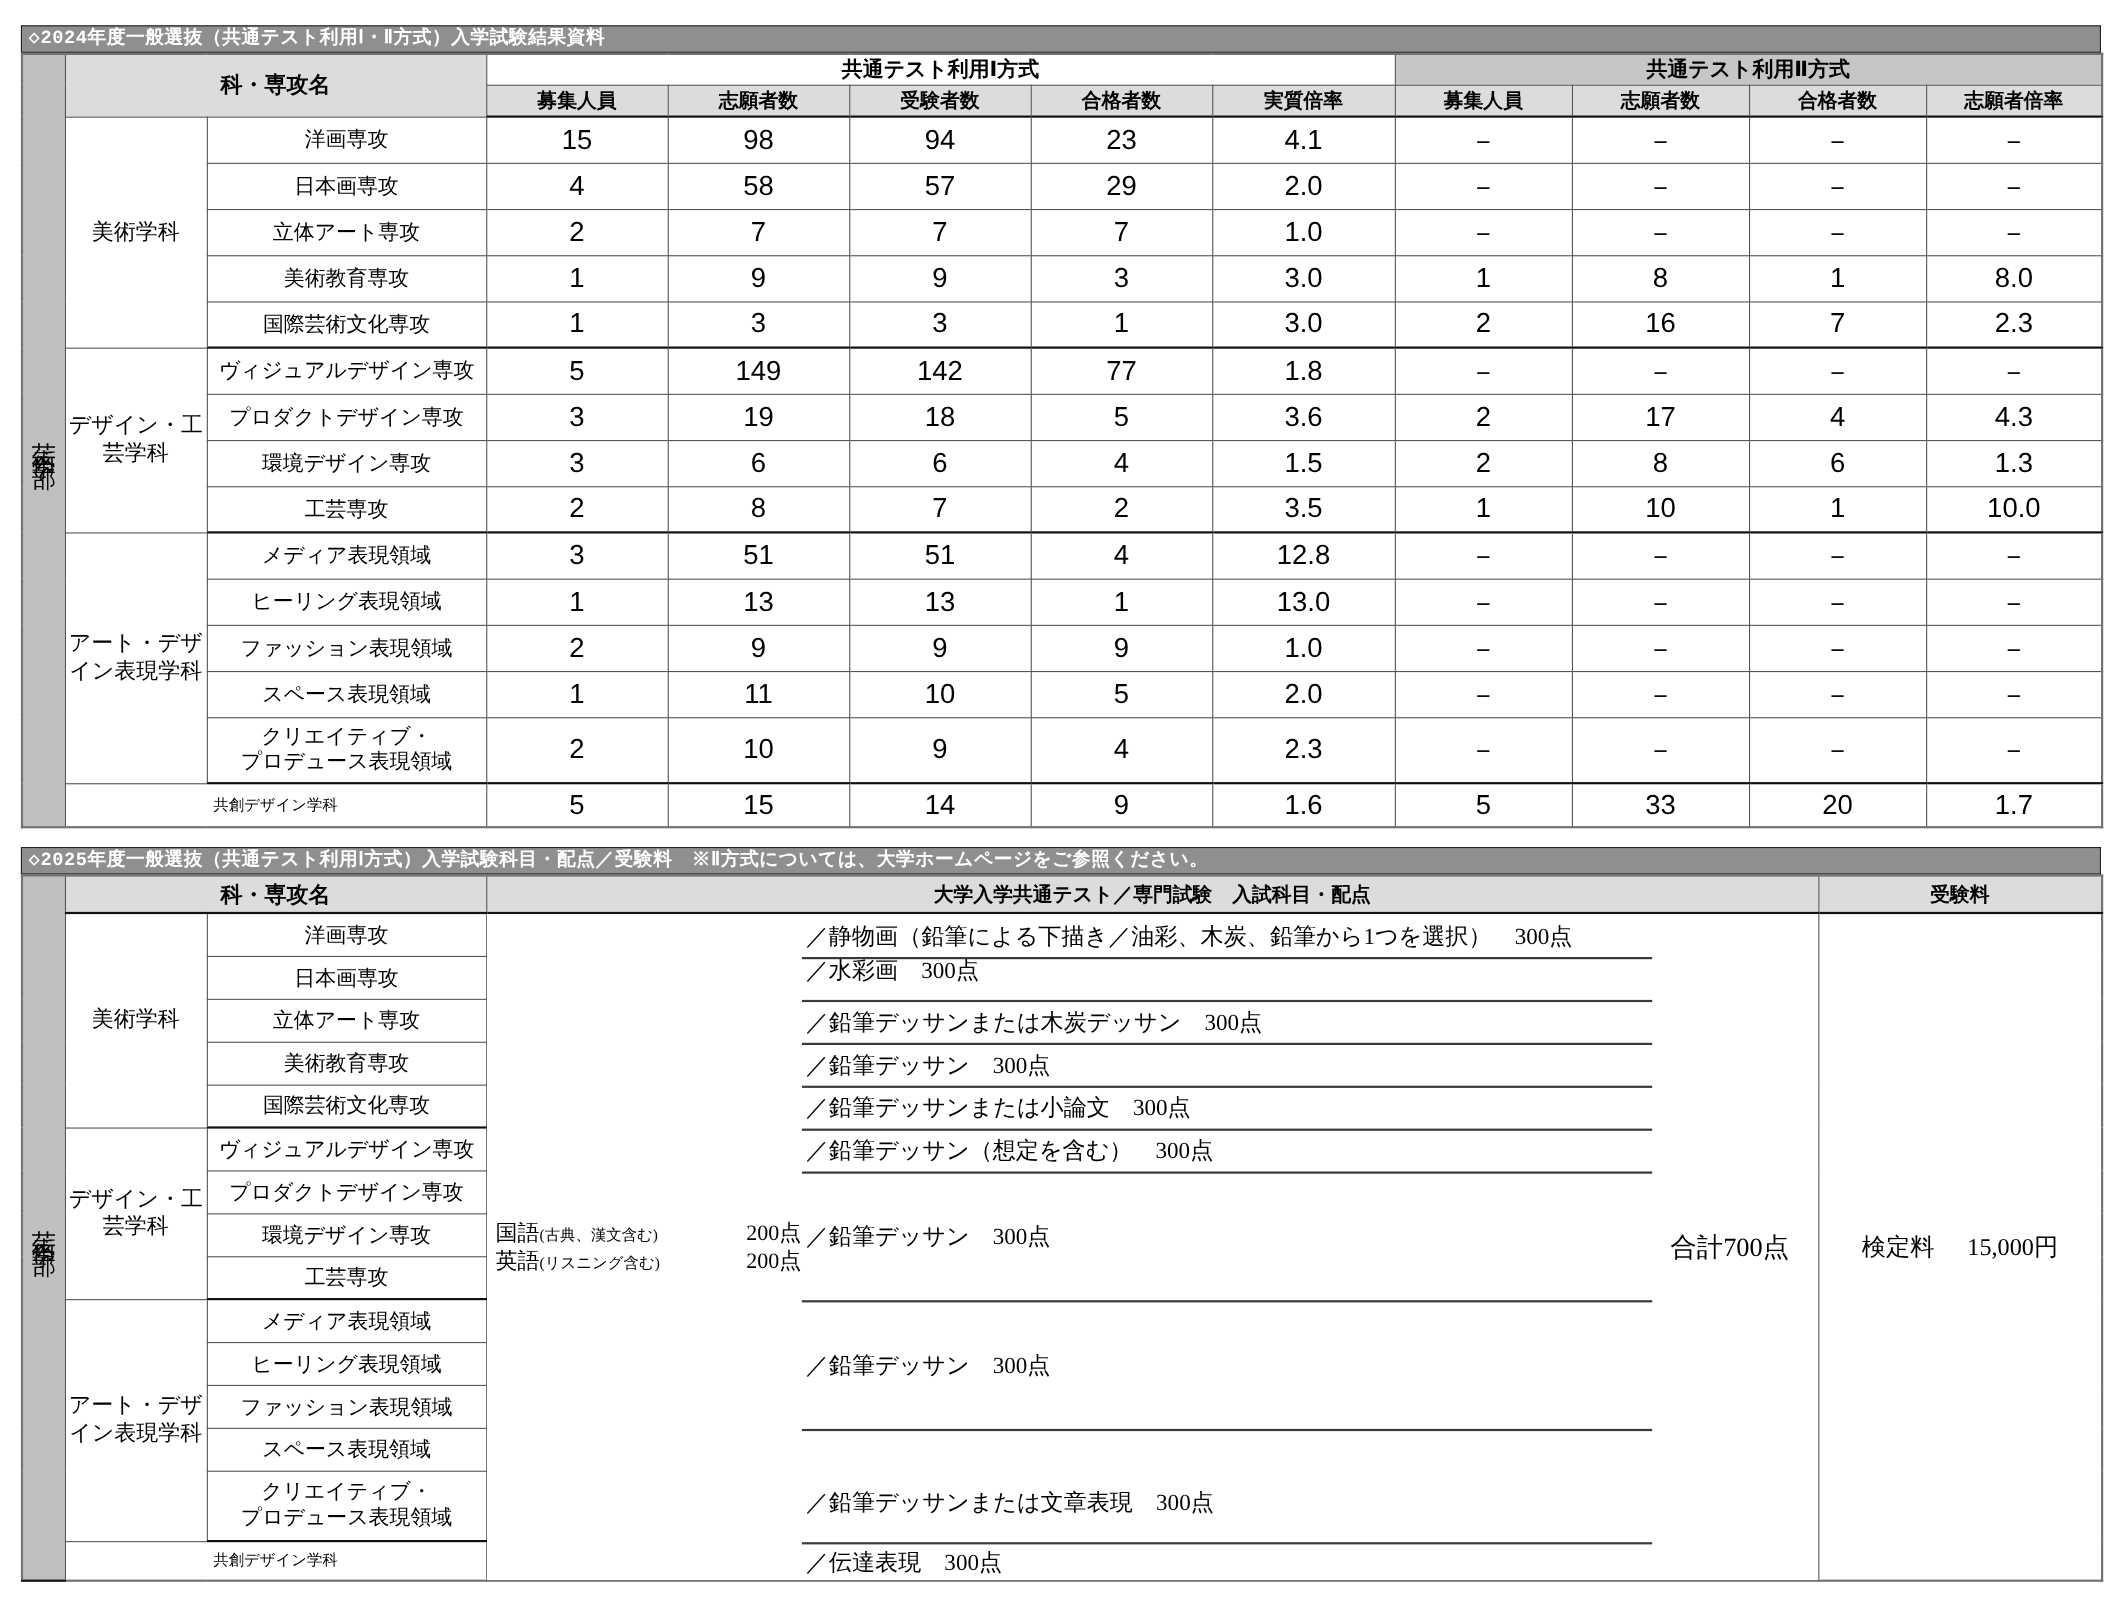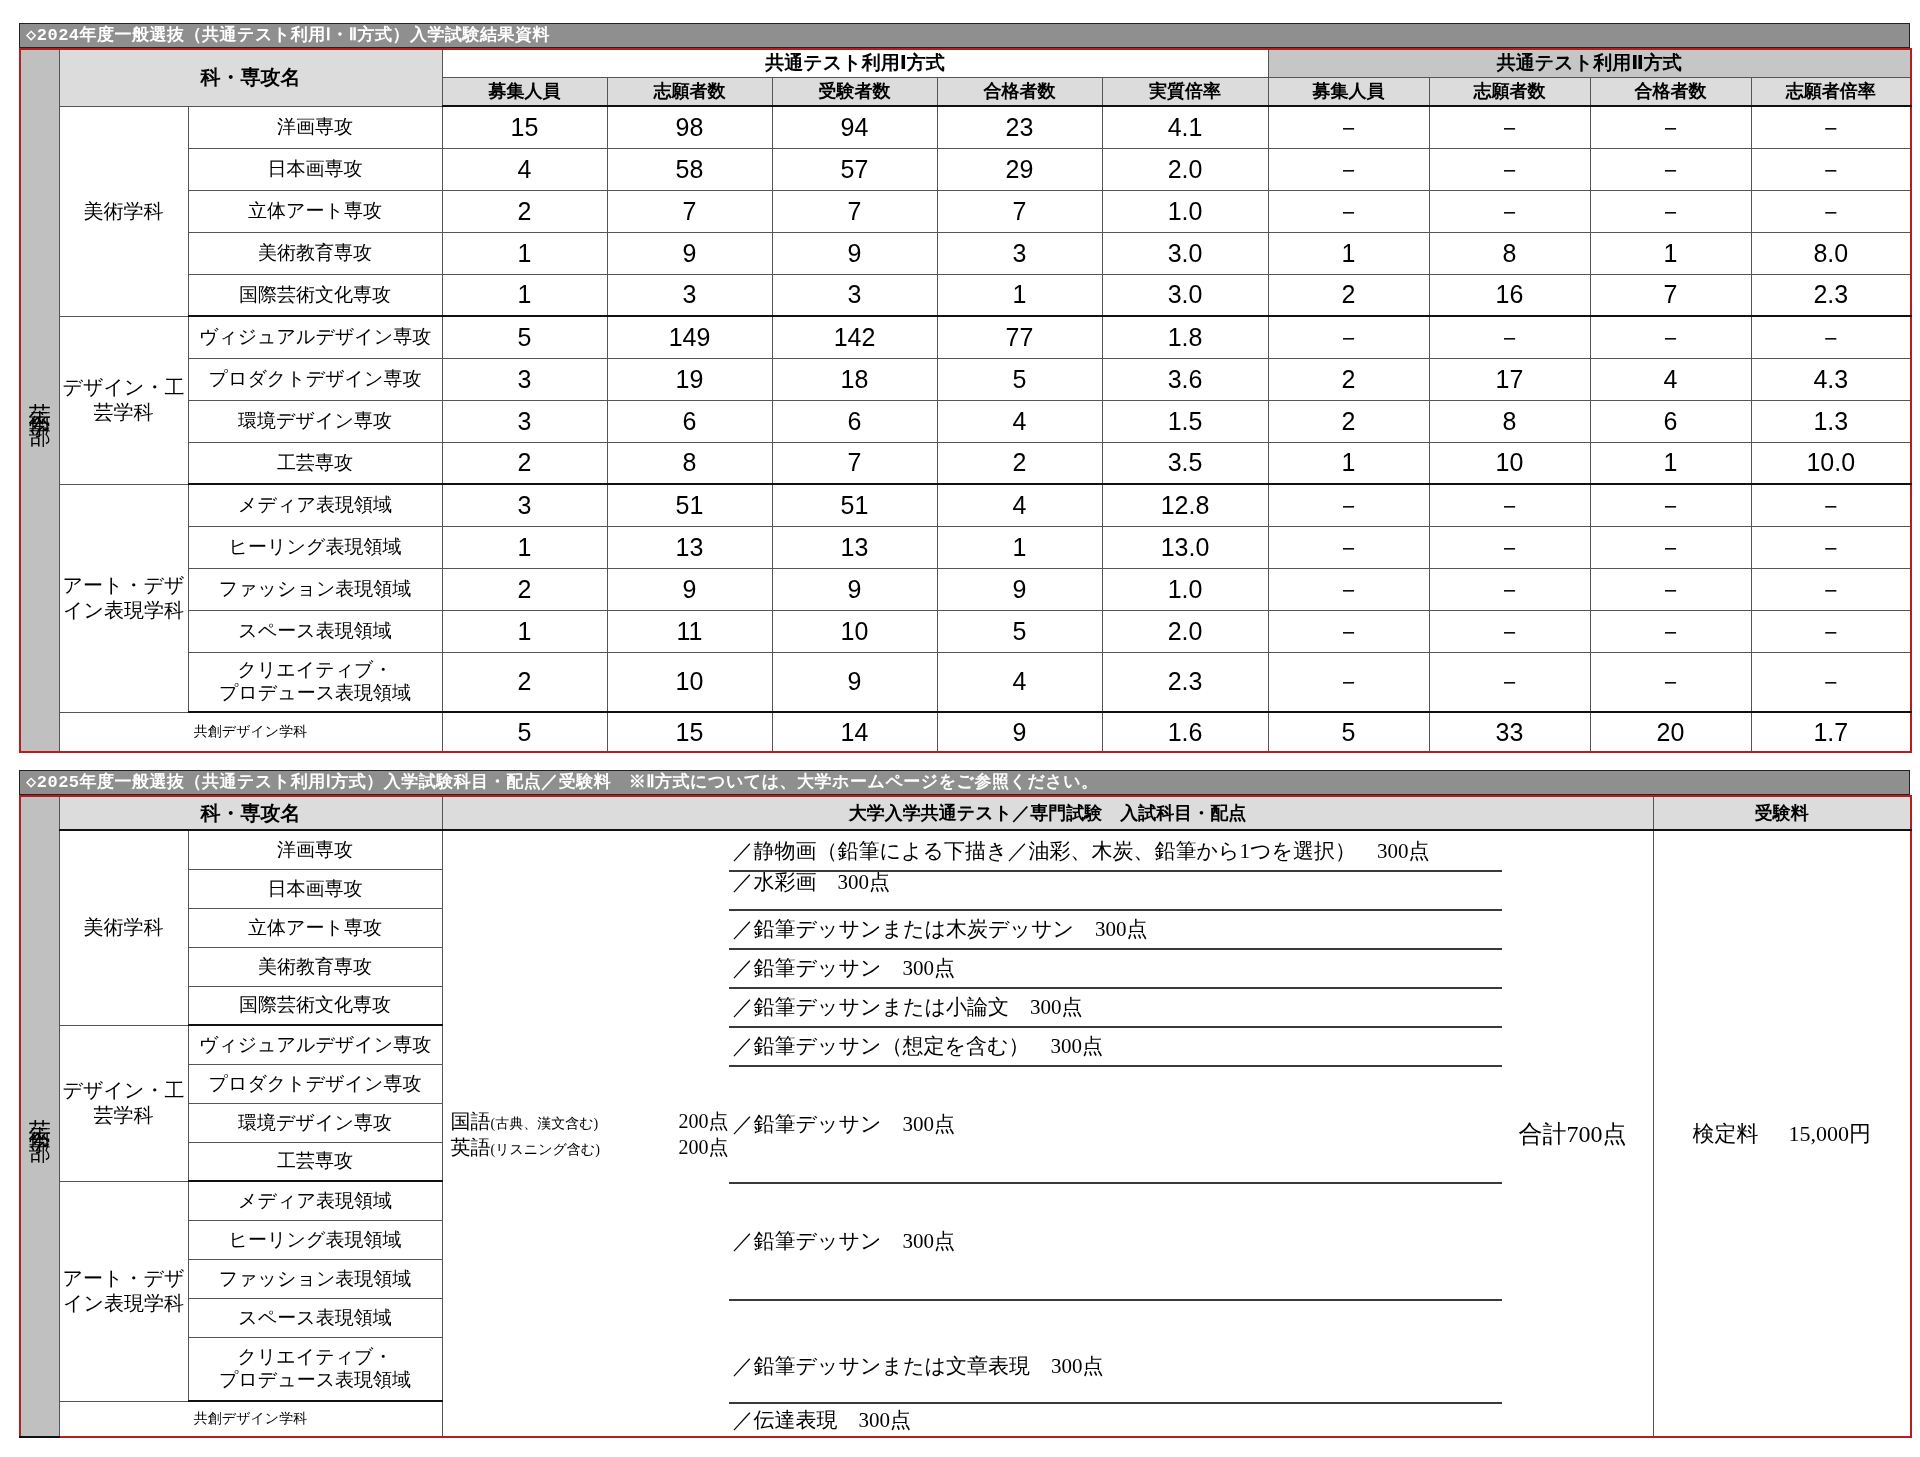--- a/index.html
+++ b/index.html
@@ -11,21 +11,21 @@
   .tbl-wrap{position:absolute;left:19px;width:1891px;}
   #t1{top:23px;}
   #t2{top:770px;}
   .title-bar{
     box-sizing:border-box;width:100%;height:25px;background:#8f8f8f;
     border:1px solid #222;color:#fff;font-weight:bold;font-size:17px;
     line-height:23px;padding-left:6px;letter-spacing:0.5px;white-space:nowrap;overflow:hidden;font-family:Liberation Mono, monospace;
   }
   table.grid{
     border-collapse:collapse;table-layout:fixed;width:100%;
-    border:2px solid #b91c1c;
+    border:2px solid #737373;
   }
   table.grid td{
     box-sizing:border-box;border:1px solid #555;text-align:center;
     padding:0;overflow:hidden;vertical-align:middle;
   }
   
   td.hd{background:#dcdcdc;font-weight:bold;font-size:18px;border-color:#333;}
   td.band1{background:#ffffff;font-size:19px;}
   td.band2{background:#c6c6c6;font-size:19px;}
   td.namehd{font-size:20px;}

